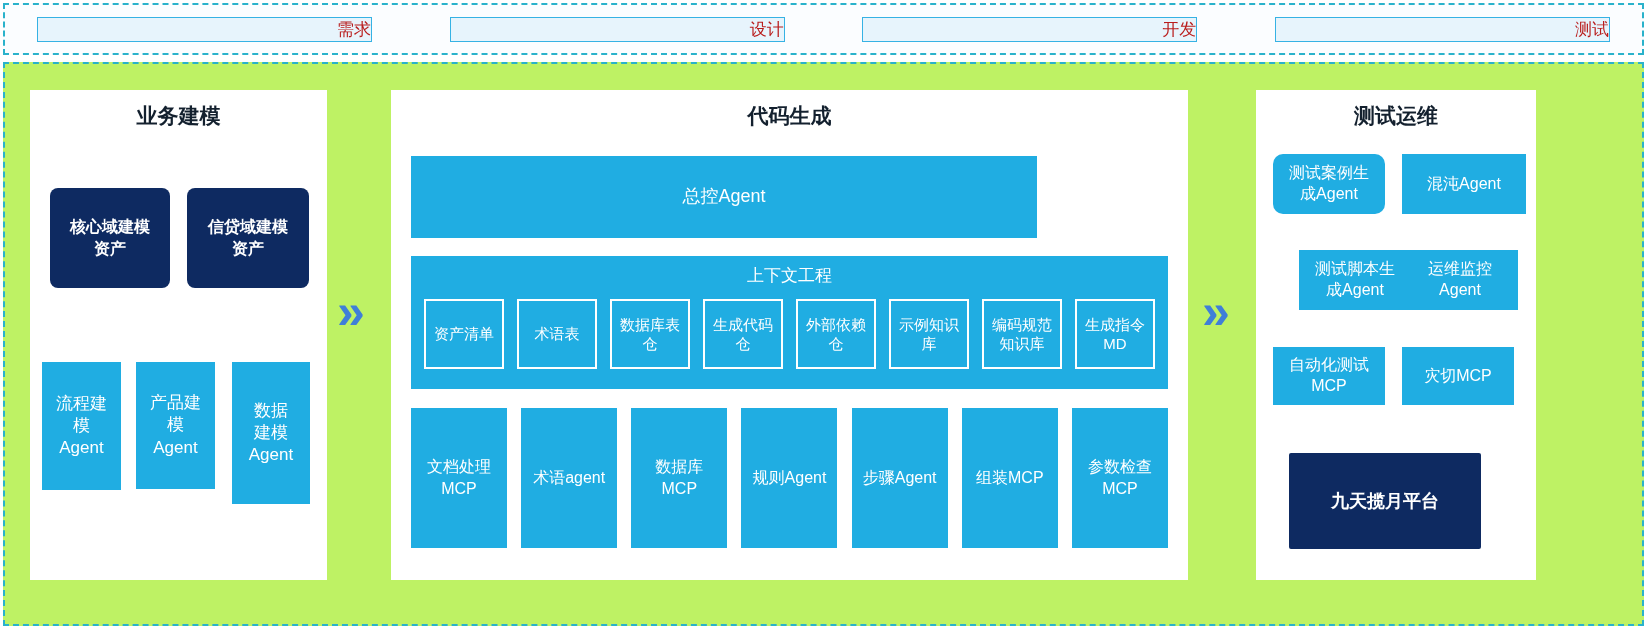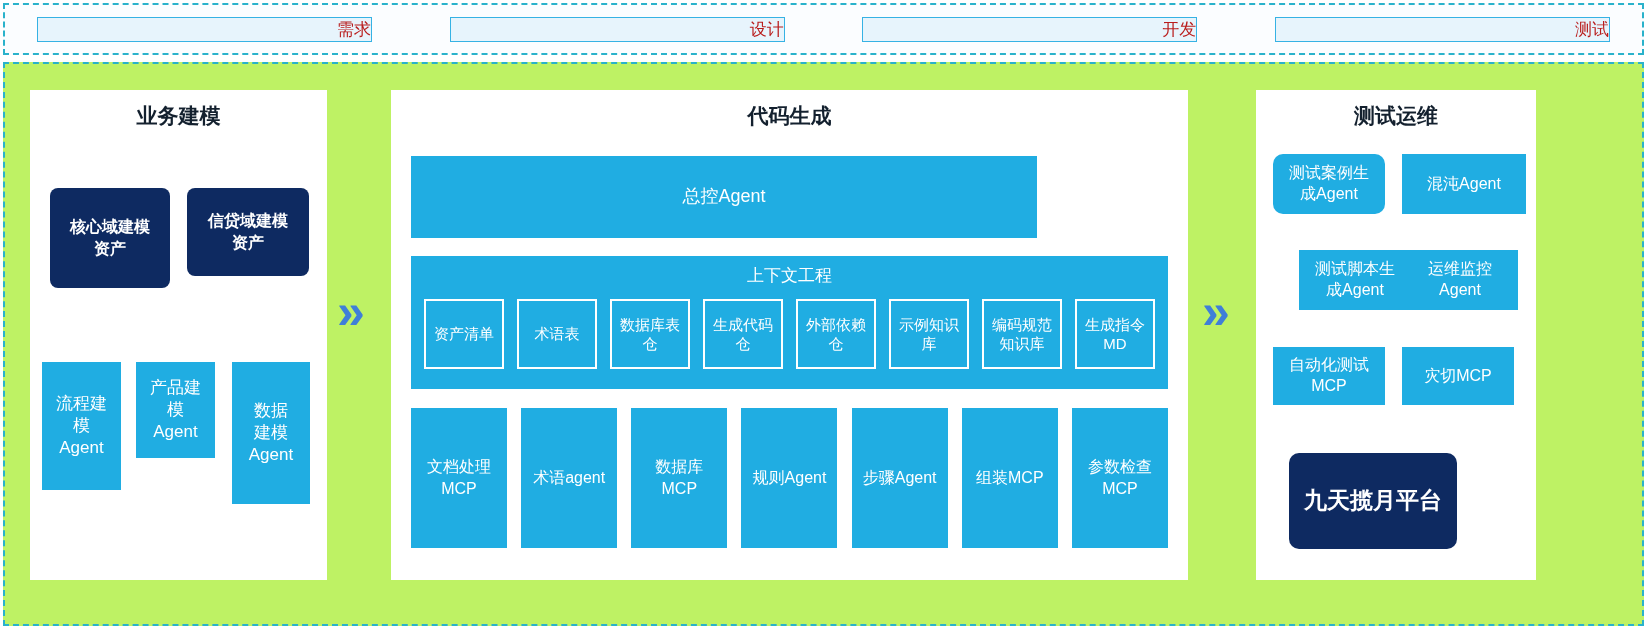--- a/index.html
+++ b/index.html
@@ -63,23 +63,23 @@
   }
   .box-navy {
     position: absolute;
     background: #0e2a61; color: #ffffff; border-radius: 8px;
     display: flex; align-items: center; justify-content: center;
     text-align: center; line-height: 1.35; font-weight: 600;
   }
 
   
   .asset-1 { left: 20px;  top: 98px; width: 120px; height: 100px; font-size: 16px; padding: 0 17px; }
-  .asset-2 { left: 157px; top: 98px; width: 122px; height: 88px; font-size: 16px; padding: 0 17px; }
+  .asset-2 { left: 157px; top: 98px; width: 122px; height: 100px; font-size: 16px; padding: 0 17px; }
   .agent-1 { left: 12px;  top: 272px; width: 79px; height: 128px; font-size: 17px; padding: 0 14px; }
-  .agent-2 { left: 106px; top: 272px; width: 79px; height: 96px; font-size: 17px; padding: 0 14px; }
+  .agent-2 { left: 106px; top: 272px; width: 79px; height: 127px; font-size: 17px; padding: 0 14px; }
   .agent-3 { left: 202px; top: 272px; width: 78px; height: 142px; font-size: 17px; padding: 0 14px; }
 
   
   .master-bar { left: 20px; top: 66px; width: 626px; height: 82px; font-size: 18px; }
   .context-box { left: 20px; top: 166px; width: 757px; height: 133px; background: #20ade2; position: absolute; }
   .context-title {
     position: absolute; top: 8px; left: 0; width: 100%;
     text-align: center; color: #ffffff; font-size: 17px;
   }
   .context-items {
@@ -104,21 +104,21 @@
     text-align: center; font-size: 16px; line-height: 1.35; padding: 0 8px;
   }
 
   
   .cell-1 { left: 17px;  top: 64px;  width: 112px; height: 60px; font-size: 16px; padding: 0 13px; border-radius: 10px; }
   .cell-2 { left: 146px; top: 64px;  width: 124px; height: 60px; font-size: 16px; padding: 0 13px; }
   .cell-3 { left: 17px;  top: 160px; width: 112px; height: 60px; font-size: 16px; padding: 0 13px; margin-left: 26px; }
   .cell-4 { left: 146px; top: 160px; width: 116px; height: 60px; font-size: 16px; padding: 0 13px; }
   .cell-5 { left: 17px;  top: 257px; width: 112px; height: 58px; font-size: 16px; padding: 0 13px; }
   .cell-6 { left: 146px; top: 257px; width: 112px; height: 58px; font-size: 16px; padding: 0 13px; }
-  .platform-box { left: 33px; top: 363px; width: 168px; height: 96px; font-size: 23px; border-radius: 10px; }
+  .platform-box { left: 33px; top: 363px; width: 192px; height: 96px; font-size: 18px; border-radius: 2px; }
 </style>
 </head>
 <body>
 
 <div class="phase-strip">
   <div class="phase-box">
       <span>需求</span>
     </div>
   <div class="phase-box">
       <span>设计</span>

